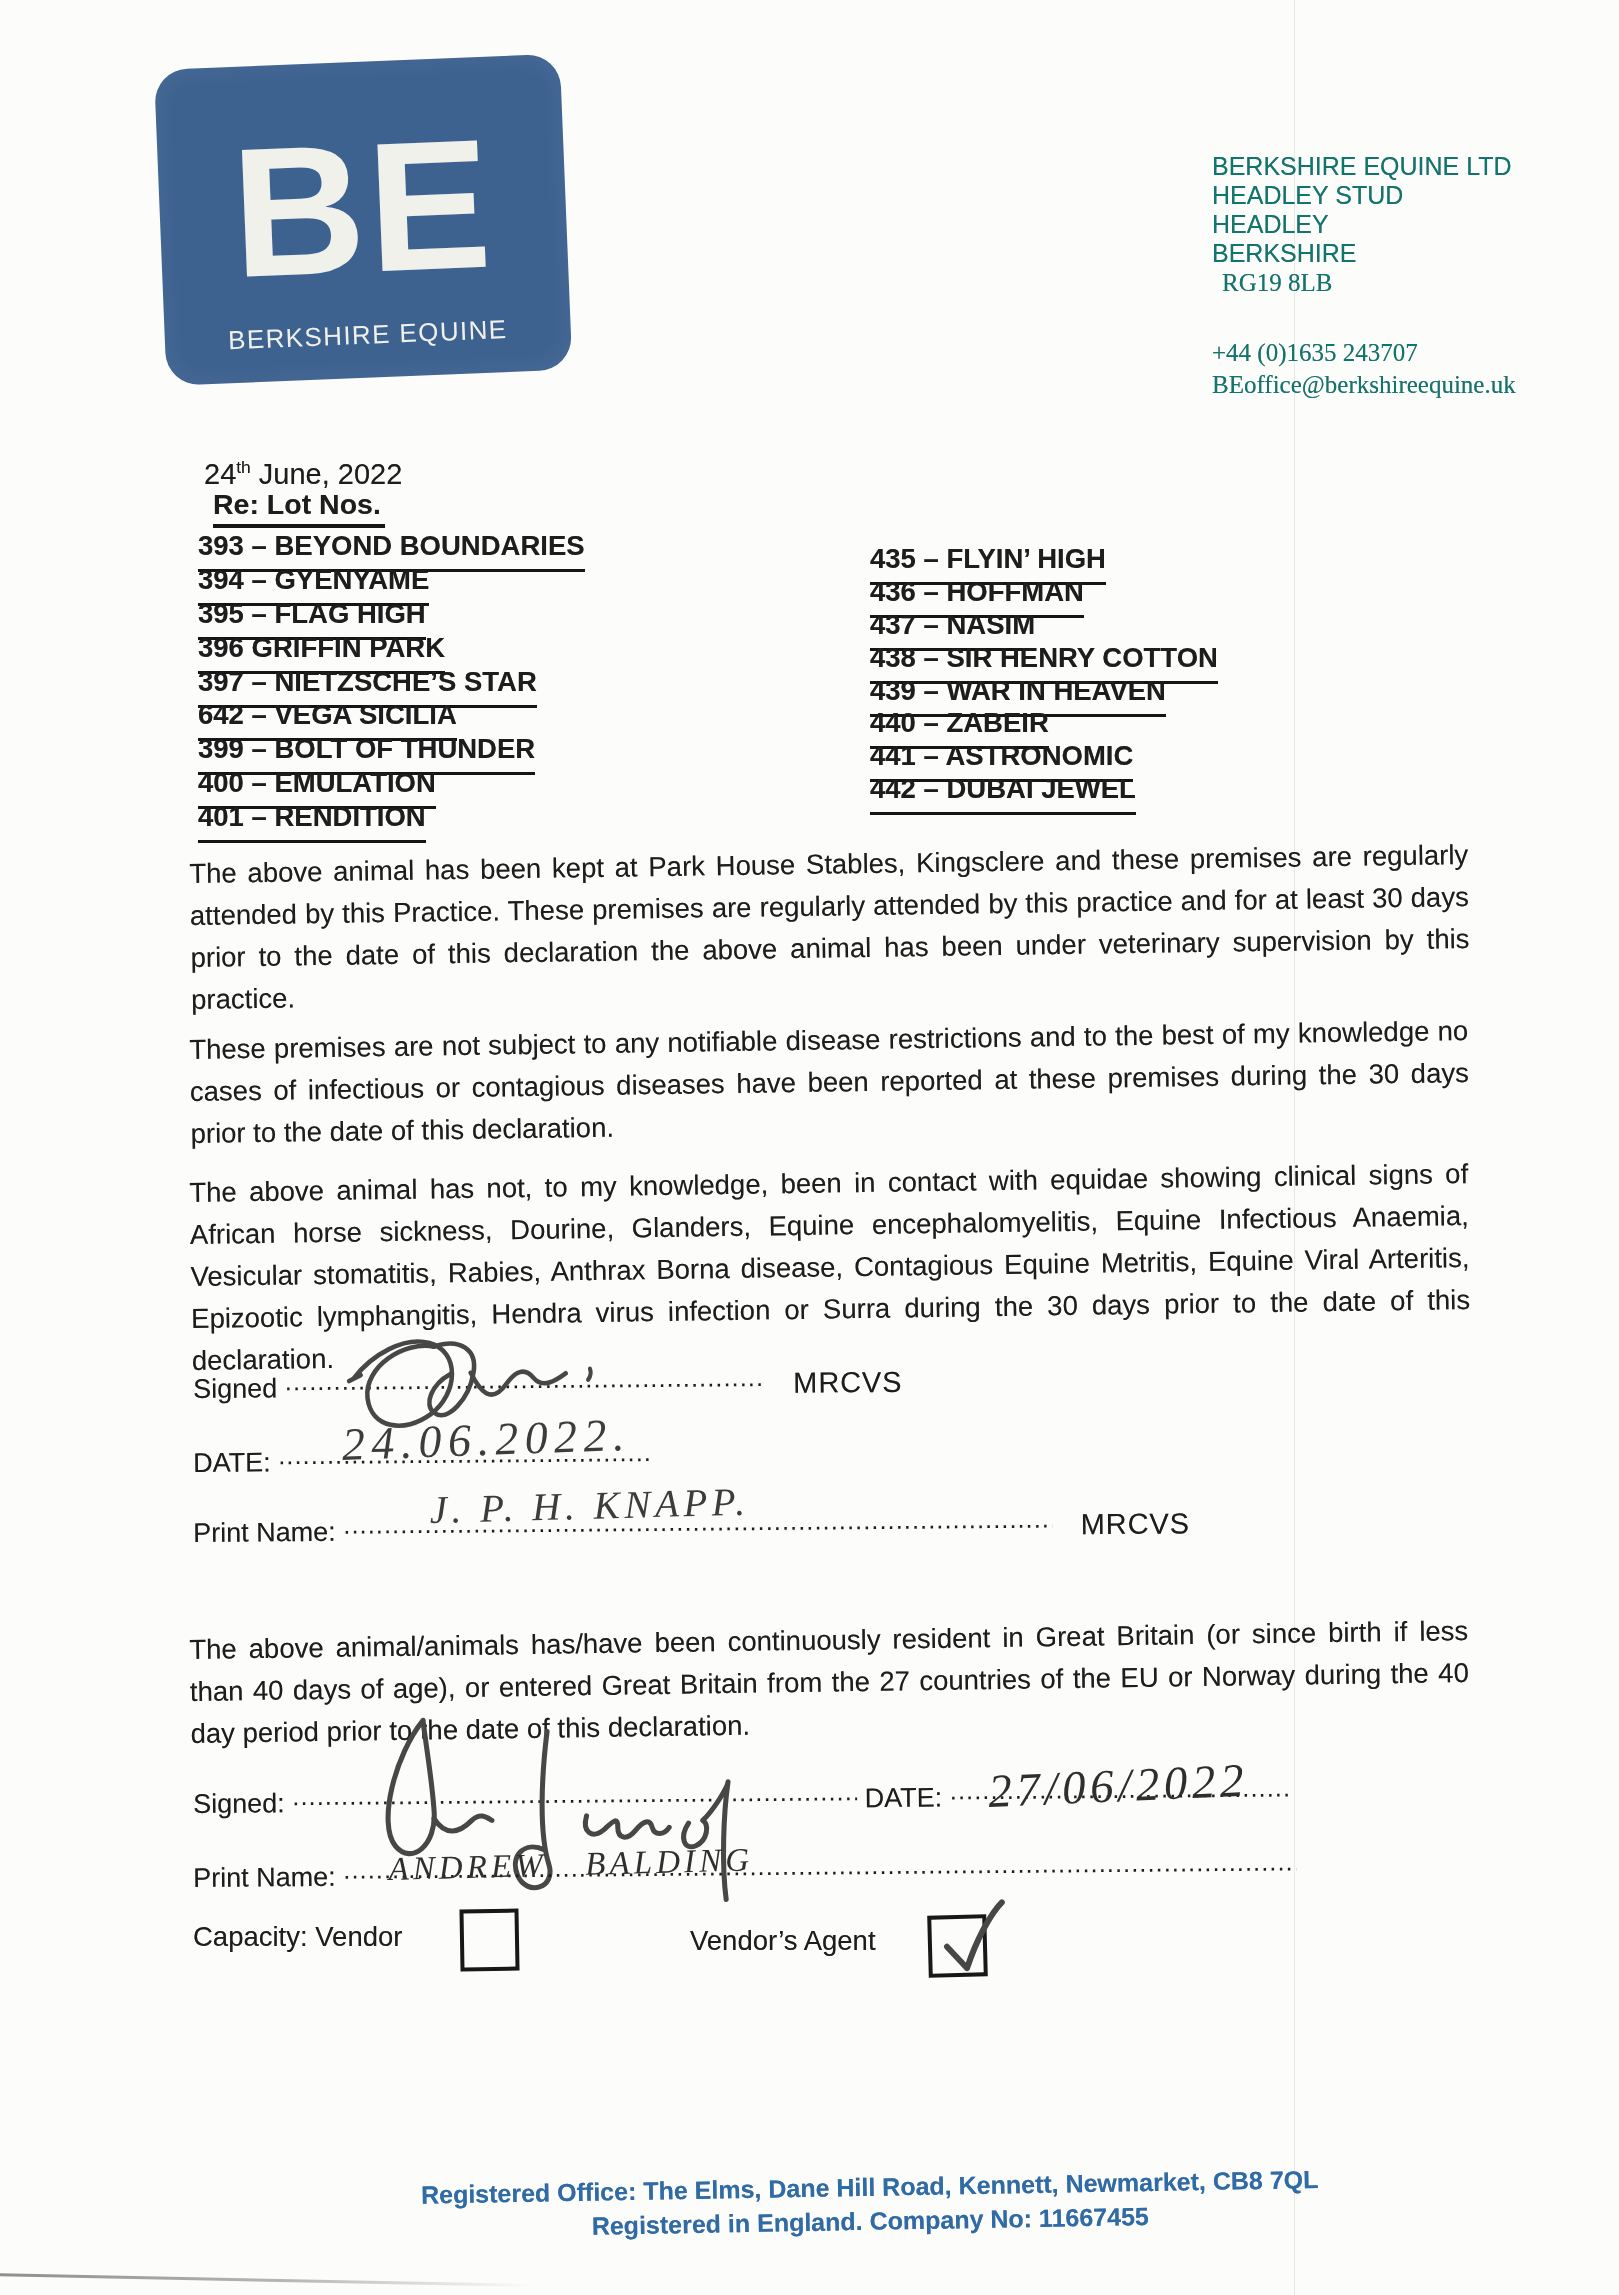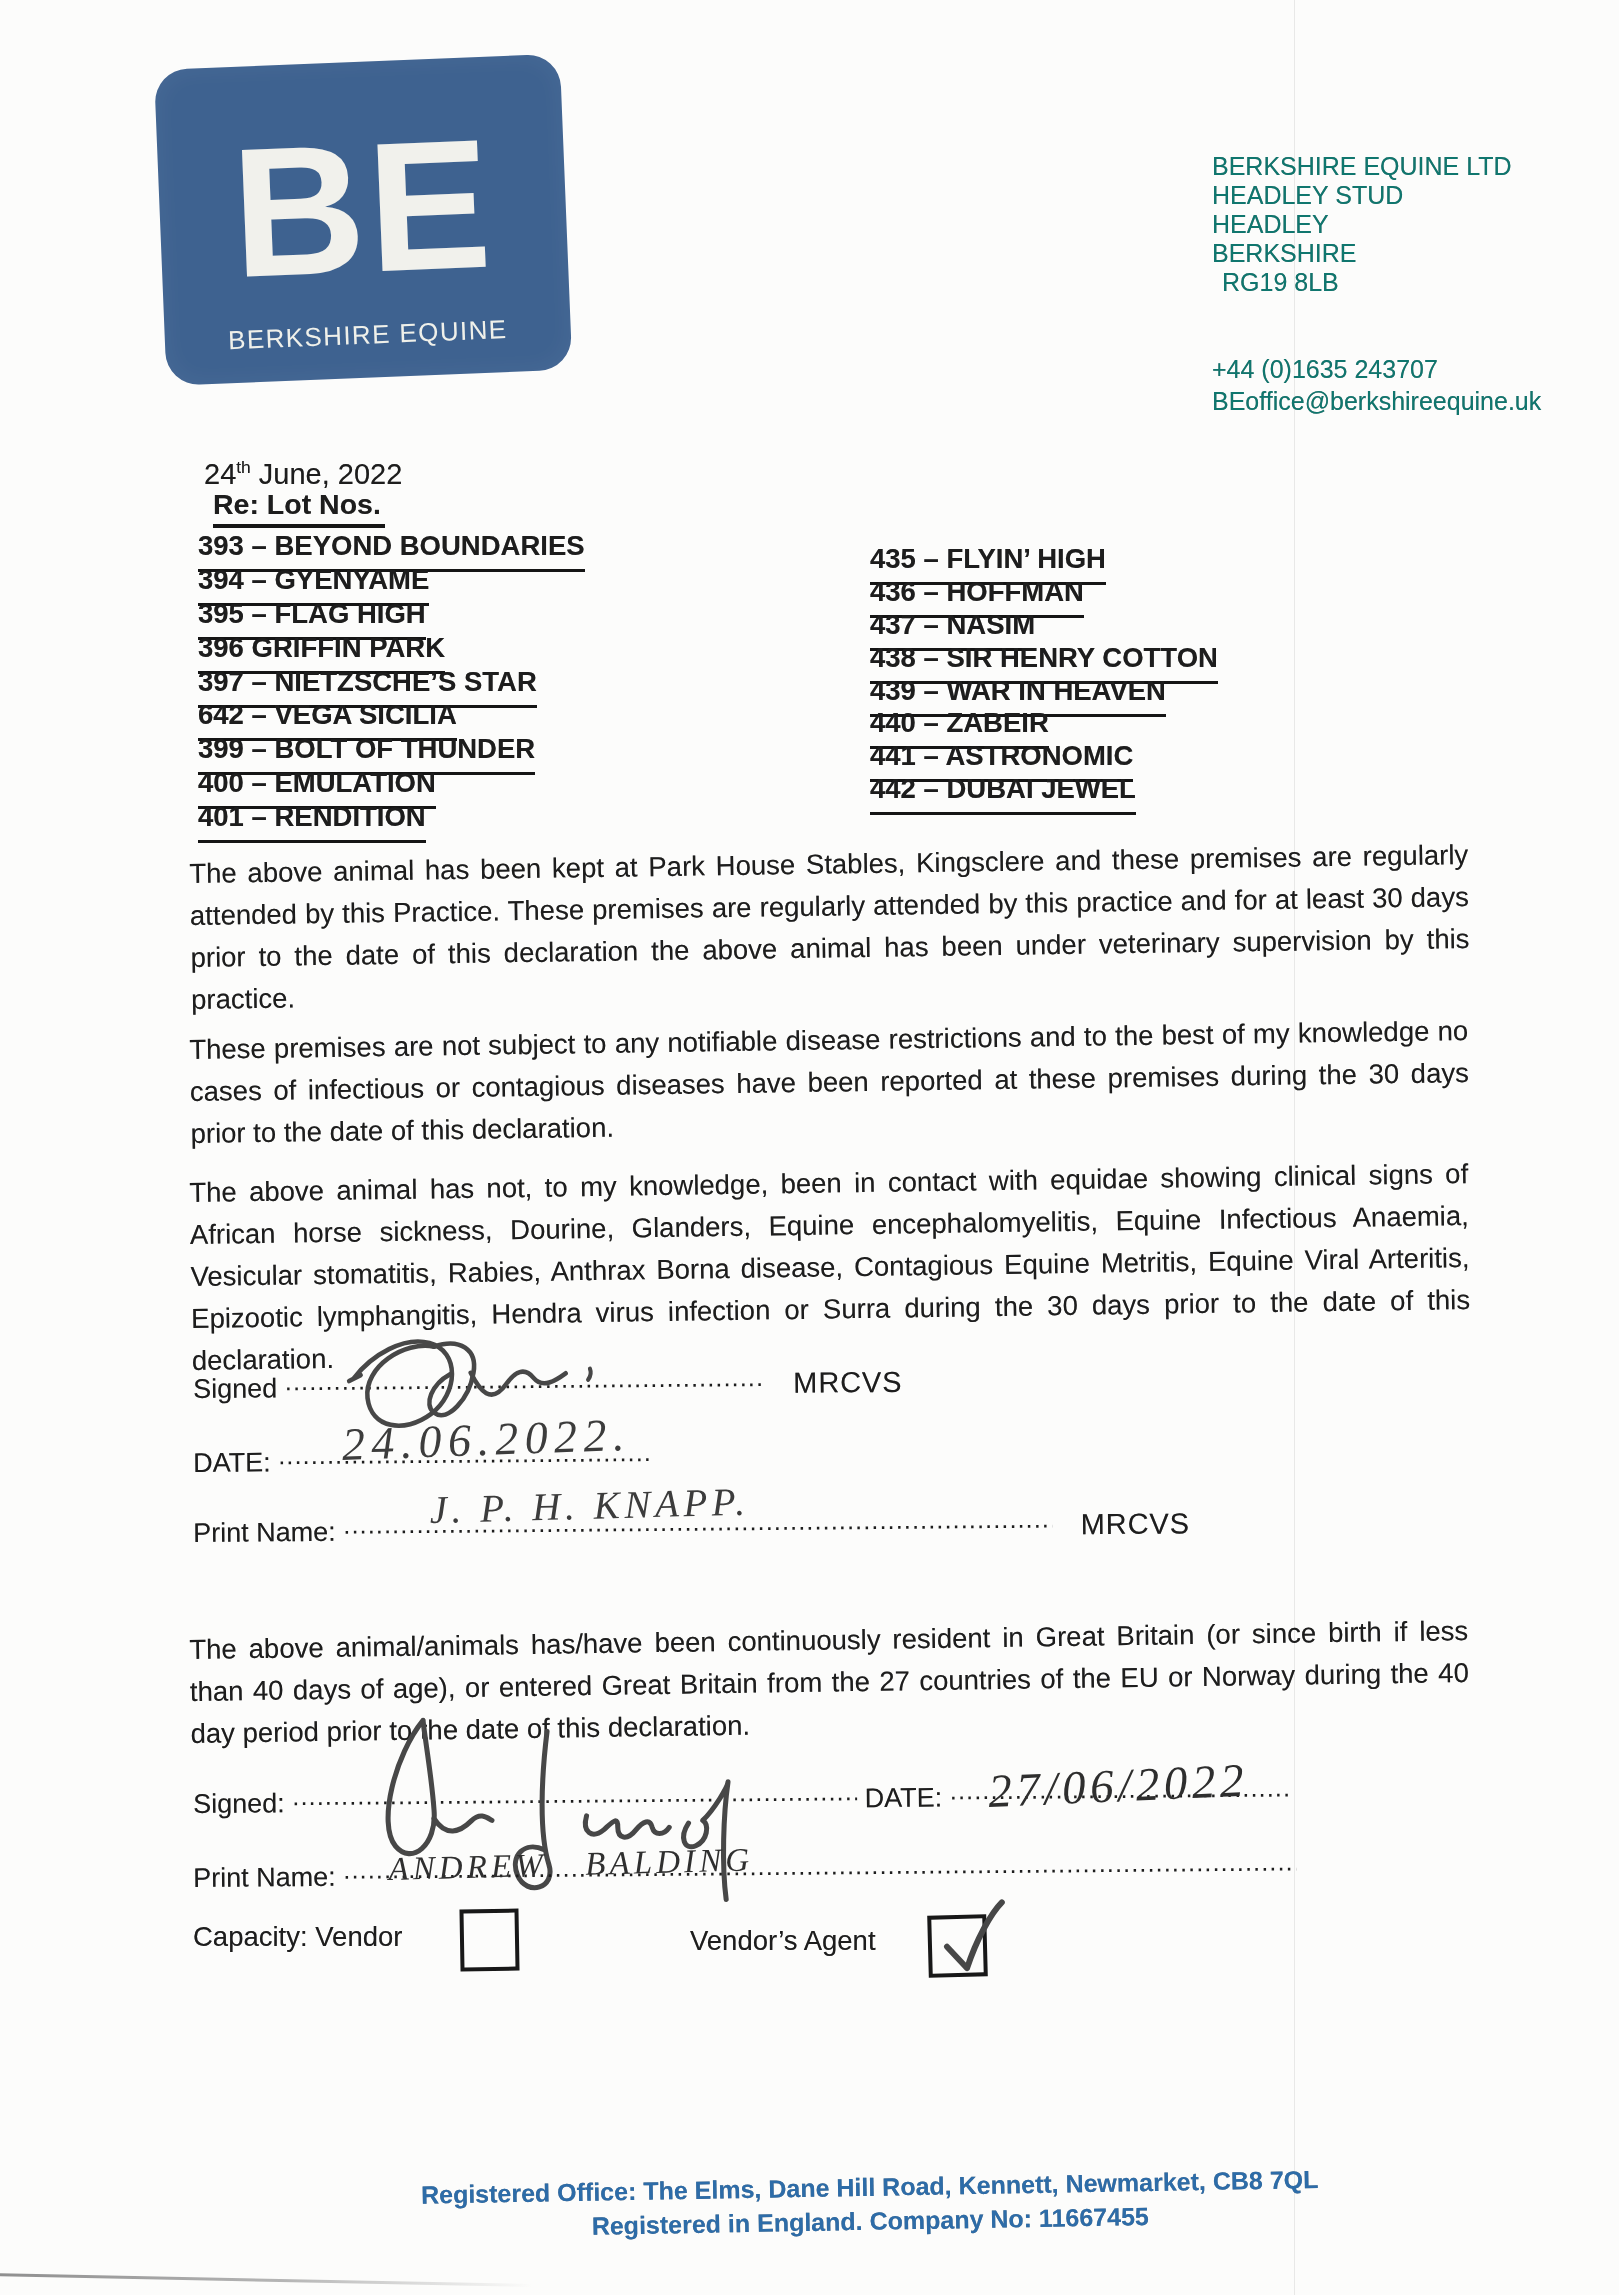--- a/index.html
+++ b/index.html
@@ -24,22 +24,22 @@
     font-size:184px; line-height:1; font-weight:600; letter-spacing:2.8px;
     color:#f1f1ec;
   }
   .logo .logoname{
     position:absolute; left:0; right:0; top:258px; text-align:center;
     font-size:26px; letter-spacing:1.4px; font-weight:400; color:#eff0ea;
   }
 
   
   .letterhead{ left:1212px; top:152px; width:358px; font-size:25px; line-height:29px; font-weight:500;}
-  .letterhead .postcode{ padding-left:10px; }
-  .letterhead .contact{ margin-top:56px; line-height:32px; }
+  .letterhead .postcode{ padding-left:10px;font-family:Liberation Serif, serif; }
+  .letterhead .contact{ margin-top:40px; line-height:32px;font-family:Liberation Serif, serif; }
 
   
   .dateline{ left:198px; top:457px; font-size:29px;margin-left:6px; }
   .dateline sup{ font-size:17.4px; }
   .reline{ left:198px; top:488px; font-size:28.5px; font-weight:700;
            border-bottom:4.1px solid #161616; padding:0 3.7px 2.8px 0;margin-left:15px; }
   .lots{ font-size:27.5px; font-weight:700; }
   .lots-left{ left:198px; top:530px; }
   .lots-right{ left:870px; top:543px; }
   .lots .lot{ display:block; margin-bottom:0.9px; }

